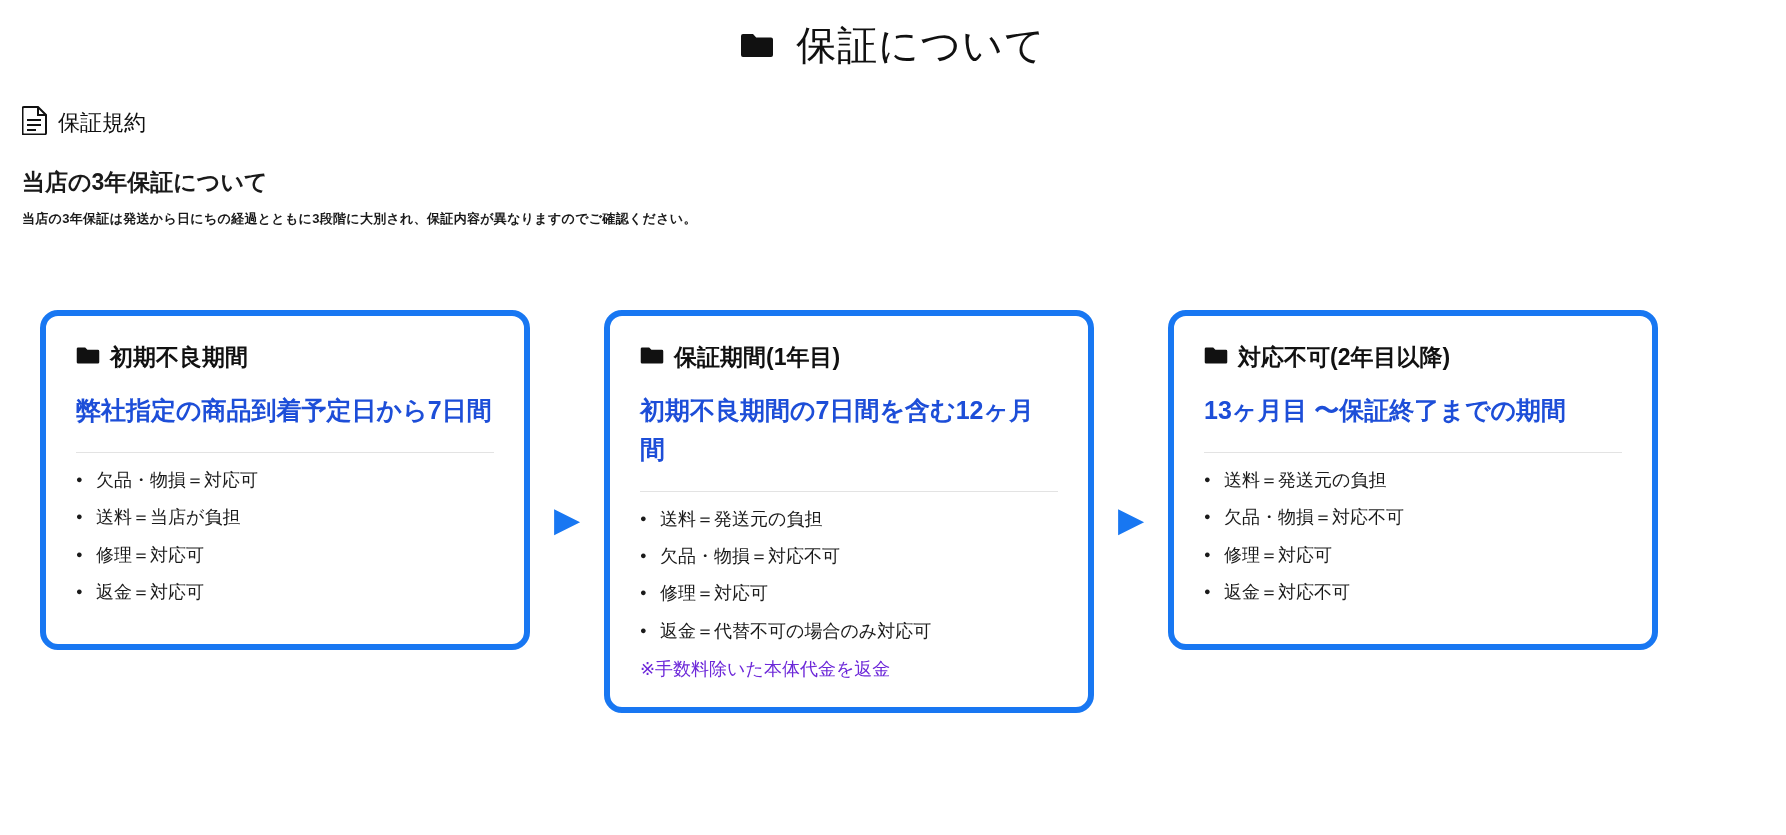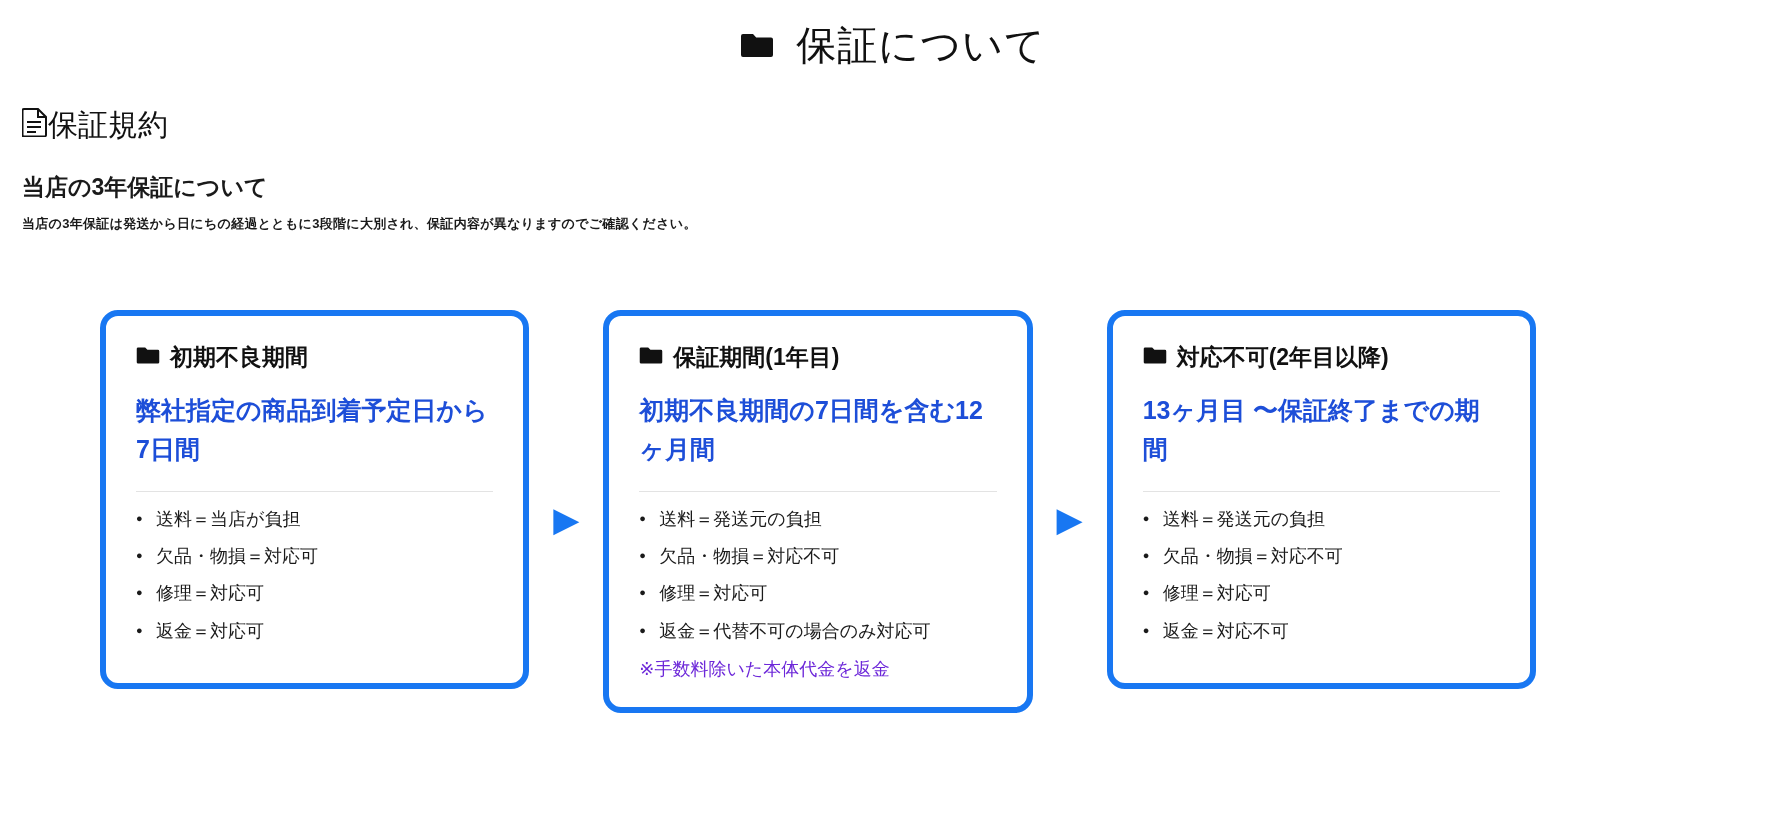--- a/index.html
+++ b/index.html
@@ -25,48 +25,49 @@
     font-weight: 400;
     letter-spacing: 1px;
     margin: 18px 0 0 0;
     padding: 0;
     color: #111111;
   }
   .page-title .folder-glyph {
     margin-right: 10px;
   }
   .section-title {
-    font-size: 30px;
+    font-size: 22px;
     font-weight: 400;
     margin: 32px 0 0 22px;
     color: #111111;
     display: flex;
     align-items: center;
+    gap: 10px;
   }
   .lead-heading {
     font-size: 23px;
     font-weight: bold;
     margin: 26px 0 0 22px;
     color: #1a1a1a;
   }
   .lead-text {
     font-size: 13px;
     font-weight: bold;
     margin: 12px 0 0 22px;
     color: #1a1a1a;
     letter-spacing: 0.3px;
   }
   .flow {
     position: absolute;
     top: 292px;
     left: 0;
-    width: 1536px;
+    width: 1786px;
     display: flex;
     align-items: flex-start;
-    padding-left: 100px;
+    padding-left: 40px;
     box-sizing: border-box;
   }
   .card {
     box-sizing: border-box;
     width: 490px;
     border: 6px solid #1877f2;
     border-radius: 18px;
     background: #ffffff;
     padding: 26px 30px 26px 30px;
   }
@@ -174,22 +175,22 @@
         <span class="folder-glyph">
           <svg width="24" height="19" viewBox="0 0 34 27" aria-hidden="true">
             <path d="M1 4a2 2 0 0 1 2-2h10l3.2 3.4H31a2 2 0 0 1 2 2V23a2 2 0 0 1-2 2H3a2 2 0 0 1-2-2V4z" fill="#111111"></path>
           </svg>
         </span>
         <span>初期不良期間</span>
       </div>
       <div class="card-period">弊社指定の商品到着予定日から7日間</div>
       <hr class="divider">
       <ul class="bullets">
+        <li>欠品・物損＝対応可</li>
         <li>送料＝当店が負担</li>
-        <li>欠品・物損＝対応可</li>
         <li>修理＝対応可</li>
         <li>返金＝対応可</li>
       </ul>
     </div>
 
     <div class="arrow arrow-1">
       <span class="arrow-glyph">▶</span>
     </div>
 
     <div class="card card-2">

